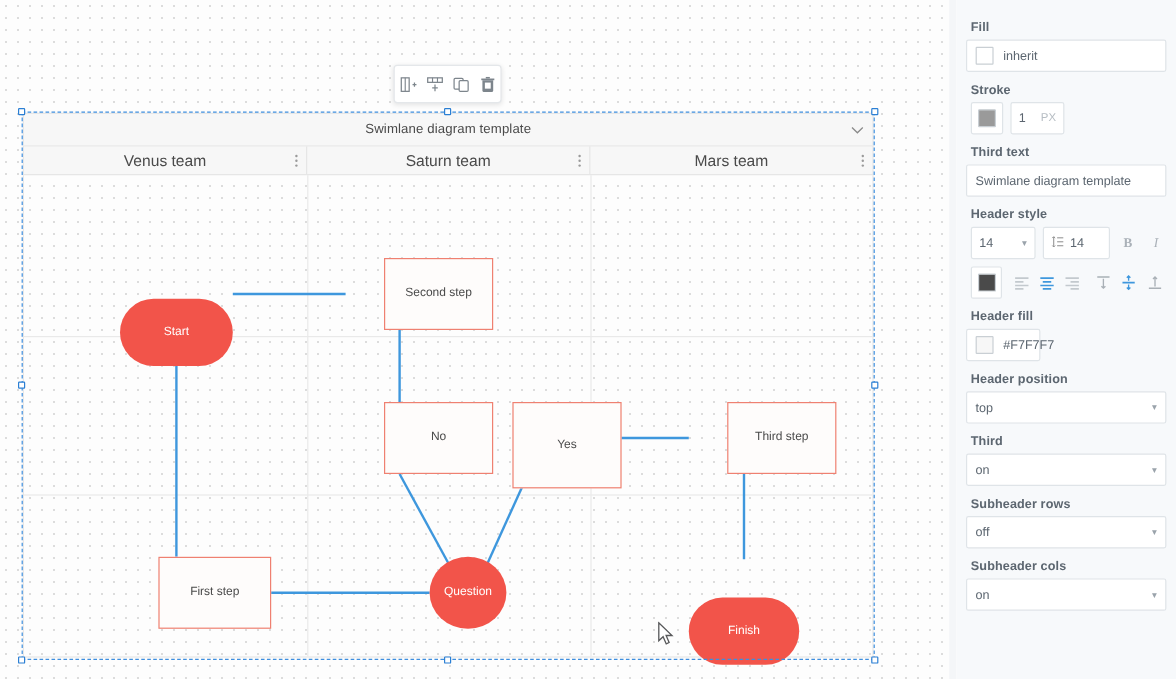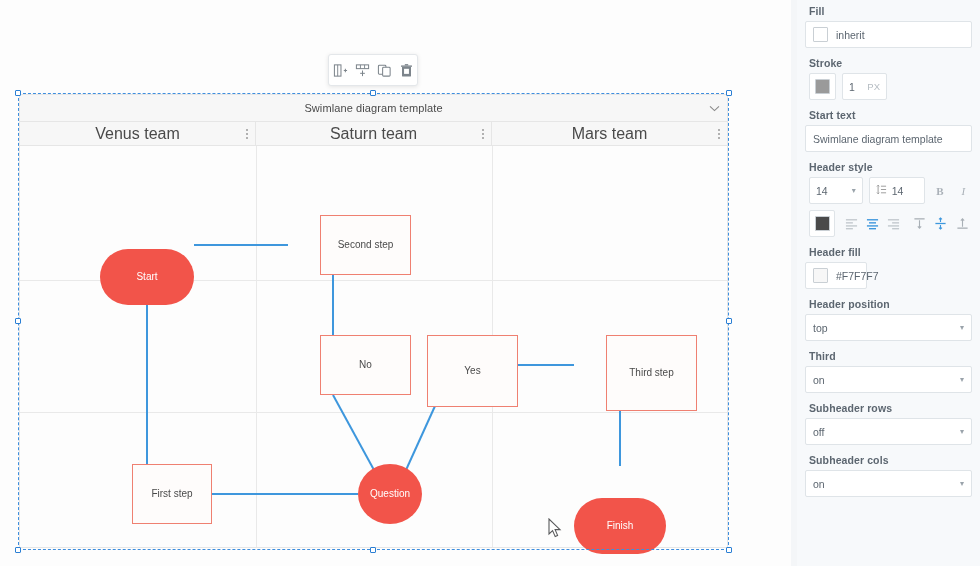--- a/index.html
+++ b/index.html
@@ -81,21 +81,21 @@
   }
   #lane-cols {
     display: flex; height: 25px; background: #f7f7f7;
     border: 1px solid #e6e6e6; border-bottom: 1px solid #e6e6e6;
   }
   .lane-col {
     position: relative; flex: 1 1 0; display: flex; align-items: center; justify-content: center;
     border-right: 1px solid #e6e6e6;
   }
   .lane-col:last-child { border-right: none; }
-  .lane-col .col-text { font-size: 16px; color: #4a4a4a; }
+  .lane-col .col-text { font-size: 13px; color: #4a4a4a; }
   .lane-col .col-menu {
     position: absolute; right: 7px; top: 50%; transform: translateY(-50%);
     display: flex; flex-direction: column; align-items: center; justify-content: center;
     height: 14px; gap: 2px; cursor: pointer;
   }
   .lane-col .col-menu i {
     display: block; width: 2px; height: 2px; background: #9a9a9a; border-radius: 50%;
   }
   #lane-body {
     position: relative; height: 402px;
@@ -124,21 +124,21 @@
   }
   .node-stadium { border-radius: 36px; margin-top: 32px; }
   .node-circle  { border-radius: 50%; }
 
   
   #cursor { position: absolute; left: 548px; top: 518px; width: 14px; height: 20px; }
 
   
   #panel {
     position: absolute; left: 797px; top: 0; width: 183px; height: 566px;
-    background: #f7f9fb; padding: 0 8px;
+    background: #f7f9fb; padding: 12px 8px;
     overflow: hidden;
   }
   .p-label {
     font-size: 10.5px; color: #5c6670; font-weight: bold;
     margin: 9px 0 4px 4px; letter-spacing: .1px;
   }
   .p-label.first { margin-top: 5px; }
   .field {
     height: 27px; background: #ffffff; border: 1px solid #dfe4e8; border-radius: 2px;
     display: flex; align-items: center; padding: 0 7px; font-size: 10.5px; color: #5c6670;
@@ -262,24 +262,24 @@
     </div>
     <div class="node node-rect" style="left:288px;top:215px;width:91px;height:60px">
       <span>Second step</span>
     </div>
     <div class="node node-rect" style="left:288px;top:335px;width:91px;height:60px">
       <span>No</span>
     </div>
     <div class="node node-rect" style="left:395px;top:335px;width:91px;height:72px">
       <span>Yes</span>
     </div>
-    <div class="node node-rect" style="left:574px;top:335px;width:91px;height:76px">
+    <div class="node node-rect" style="left:574px;top:335px;width:91px;height:60px">
       <span>Third step</span>
     </div>
-    <div class="node node-rect" style="left:100px;top:464px;width:80px;height:60px">
+    <div class="node node-rect" style="left:100px;top:464px;width:94px;height:60px">
       <span>First step</span>
     </div>
     <div class="node node-fill node-circle" style="left:358px;top:464px;width:64px;height:60px">
       <span>Question</span>
     </div>
     <div class="node node-fill node-stadium" style="left:574px;top:466px;width:92px;height:56px">
       <span>Finish</span>
     </div>
 
     <div id="swim-sel">
@@ -347,21 +347,21 @@
     <div class="row pad4">
       <span class="box-sw">
         <span class="swatch gray"></span>
       </span>
       <span class="box-num">
         <span>1</span>
         <span class="unit">PX</span>
       </span>
     </div>
 
-    <div class="p-label">Start text</div>
+    <div class="p-label">Third text</div>
     <div class="field field-wide">
       <span>Swimlane diagram template</span>
     </div>
 
     <div class="p-label">Header style</div>
     <div class="row pad4">
       <span class="sel-sm">
         <span>14</span>
         <span class="chev">▾</span>
       </span>

